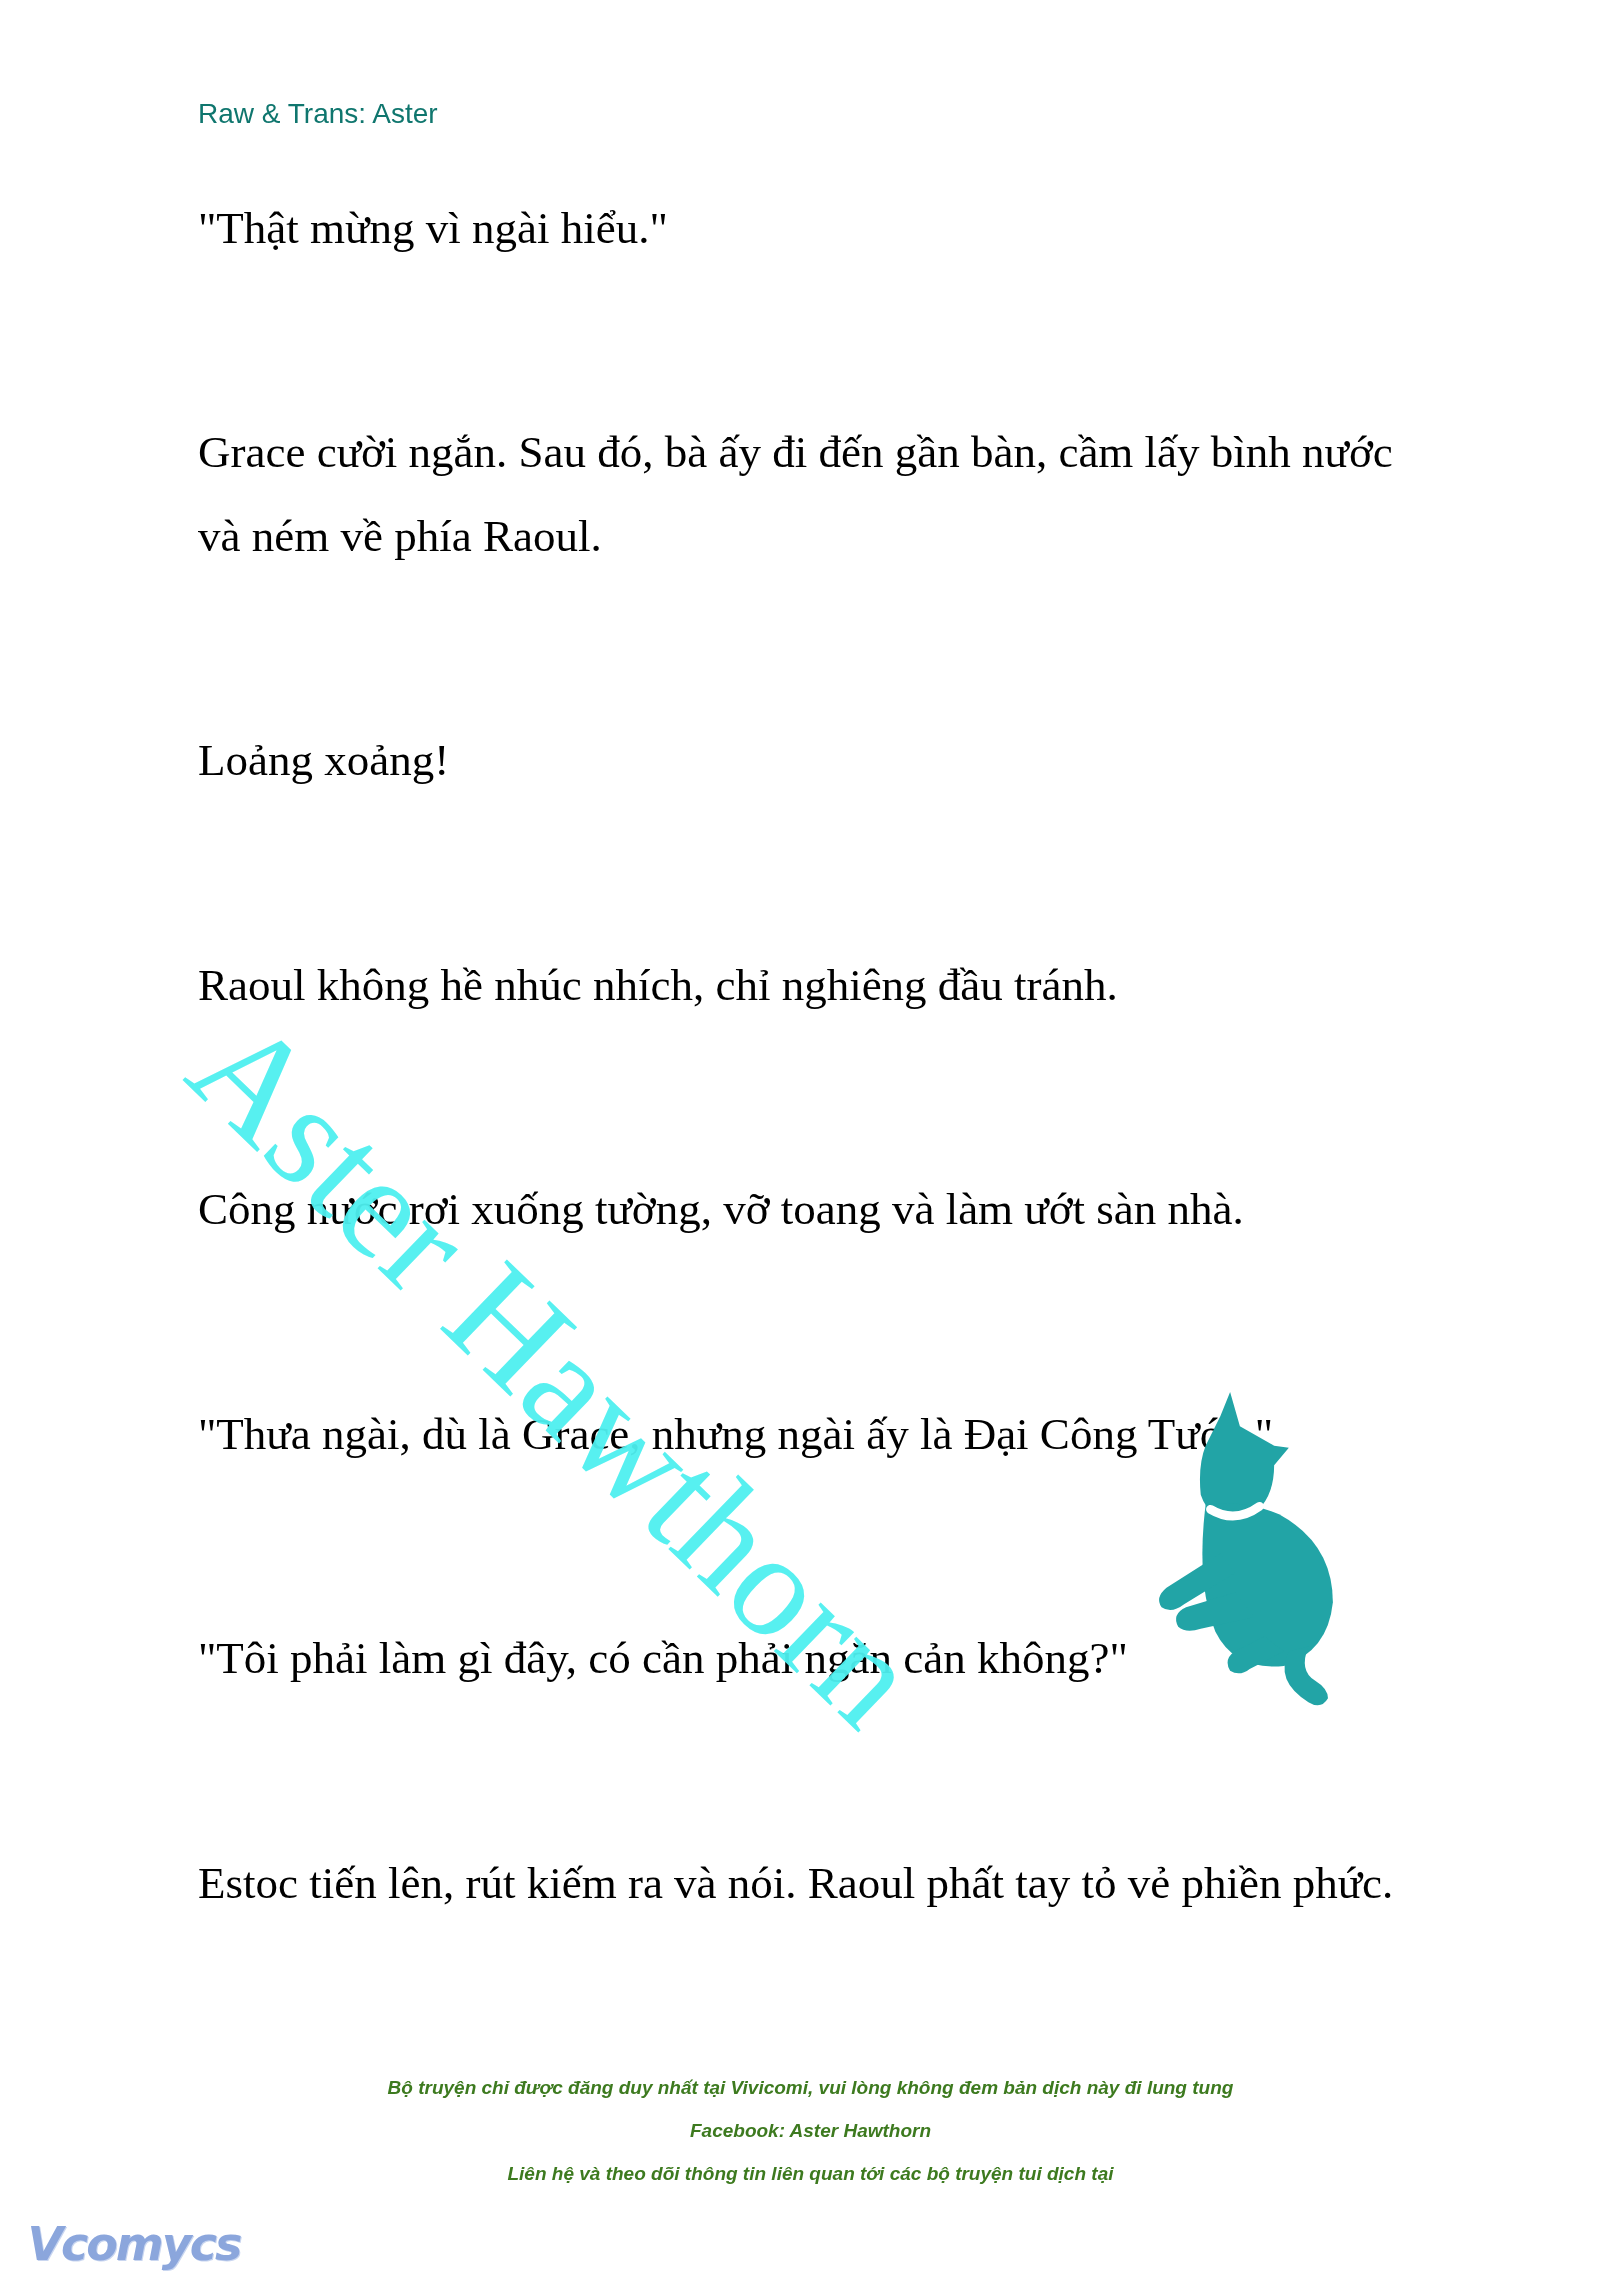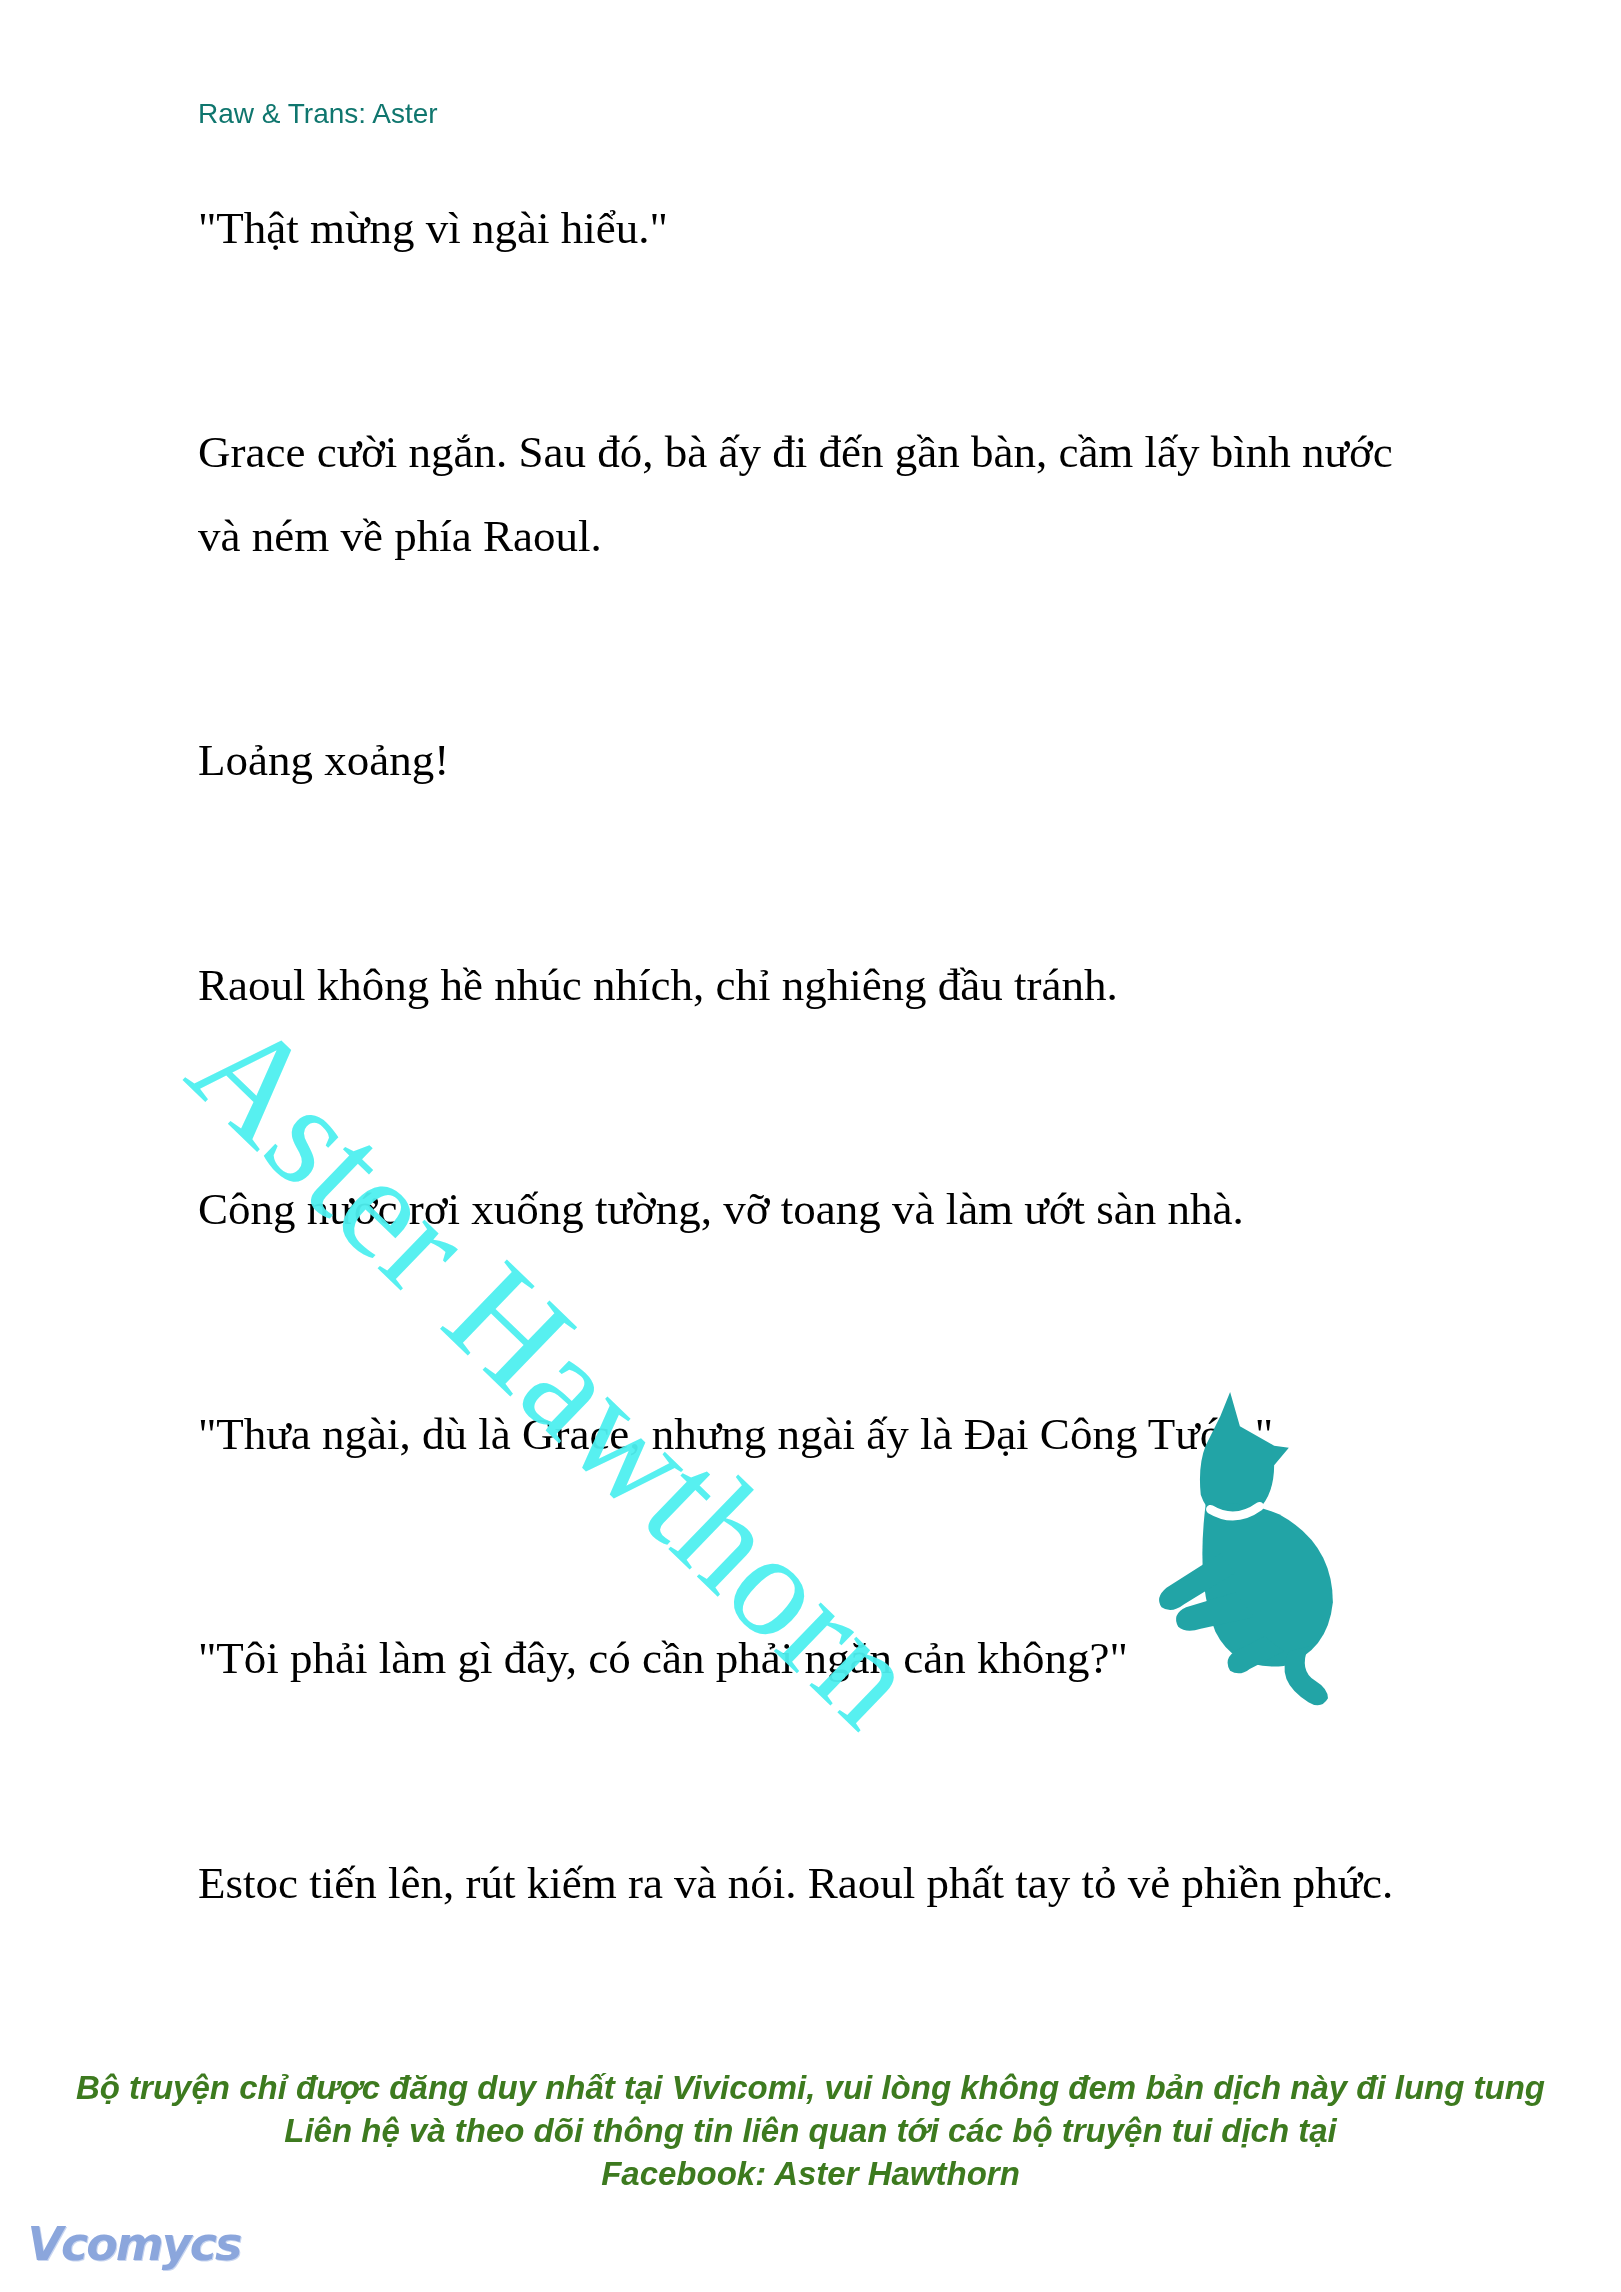--- a/index.html
+++ b/index.html
@@ -18,21 +18,21 @@
     .watermark {
       position: absolute; left: 216px; top: 970px;
       font-family: "Liberation Serif", serif; font-size: 147px; color: #4ff0f0;
       transform-origin: left center; transform: rotate(44deg);
       white-space: nowrap; opacity: 0.95; pointer-events: none; line-height: 1;
     }
     .cat { position: absolute; left: 1127px; top: 1387px; width: 216px; height: 323px; }
     .footer {
       position: absolute; left: 0; width: 1621px; text-align: center;
       font-family: "Liberation Sans", sans-serif; font-weight: bold; font-style: italic;
-      font-size: 33px; color: #3d7a1f;
+      font-size: 19px; color: #3d7a1f;
     }
     .footer .line { display: block; height: 43px; line-height: 43px; }
     .logo {
       position: absolute; left: 27.4px; top: 2217px;
       font-family: "DejaVu Sans", sans-serif; font-weight: bold; font-style: italic;
       font-size: 46px; color: #8ba6dc; letter-spacing: -2px;
       text-shadow: 1px 1px 0 #c9d6f0;
     }
   </style>
 </head>
@@ -66,20 +66,20 @@
 
       <path d="M140 255 L110 270 Q98 278 105 290 Q115 296 125 288 L160 270 Z"></path>
 
       <path d="M165 270 Q150 300 185 322 Q198 330 205 318 Q205 308 192 300 Q175 290 185 265 Z"></path>
     </g>
     <path d="M85 125 Q110 140 135 122" stroke="#ffffff" stroke-width="9" fill="none" stroke-linecap="round"></path>
   </svg>
 
   <div class="footer" style="top:2066px;">
     <span class="line">Bộ truyện chỉ được đăng duy nhất tại Vivicomi, vui lòng không đem bản dịch này đi lung tung</span>
+    <span class="line">Facebook: Aster Hawthorn</span>
     <span class="line">Liên hệ và theo dõi thông tin liên quan tới các bộ truyện tui dịch tại</span>
-    <span class="line">Facebook: Aster Hawthorn</span>
   </div>
 
   <div class="logo">Vcomycs</div>
 
 </div>
 
 
 </body></html>

